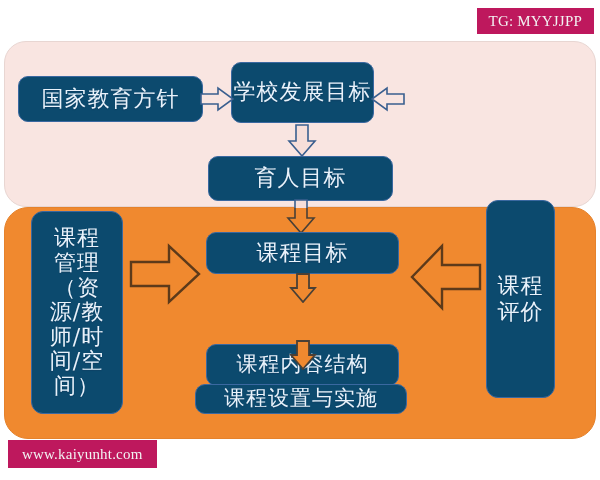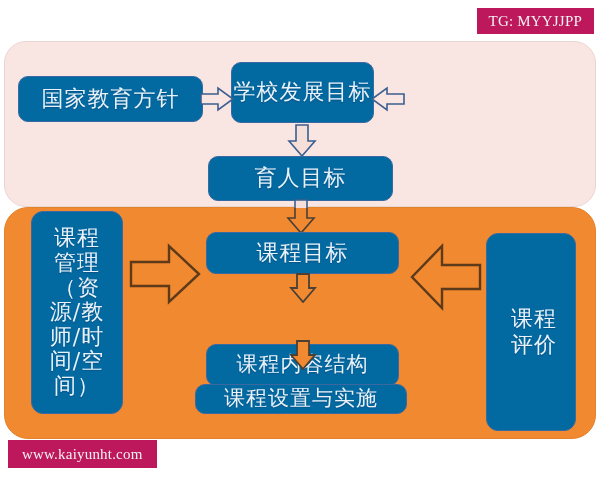--- a/index.html
+++ b/index.html
@@ -66,21 +66,21 @@
     height: 232px;
     background: #f0892f;
     border: 1px solid #e5822c;
     border-radius: 24px;
   }
 
   
   .node {
     position: absolute;
     box-sizing: border-box;
-    background: #0369a1;
+    background: #0c4a6e;
     border: 1.5px solid #3a68a0;
     border-radius: 10px;
     color: #e9f2fb;
     display: flex;
     align-items: center;
     justify-content: center;
     text-align: center;
     font-family: "DejaVu Serif", "Liberation Serif", serif;
     font-weight: 400;
     line-height: 1.12;
@@ -95,24 +95,23 @@
 
   #node-management  {
     left: 31px;  top: 211px; width: 92px;  height: 203px;
     font-size: 22px; line-height: 1.12;
     border-radius: 12px;
     align-items: center;
   }
   #node-management .vtext { width: 60px; }
 
   #node-evaluation  {
-    left: 486px; top: 233px; width: 90px;  height: 198px;
+    left: 486px; top: 200px; width: 69px;  height: 198px;
     font-size: 22px; line-height: 1.18;
     border-radius: 12px;
-    text-align: right;
   }
 
   #node-course-goal    { left: 206px; top: 232px; width: 193px; height: 42px; font-size: 22px; }
   #node-course-content { left: 206px; top: 300px; width: 193px; height: 42px; font-size: 21px; margin-top: 44px; }
   #node-course-impl    { left: 195px; top: 384px; width: 212px; height: 30px; font-size: 21px; }
 
   
   .arrow {
     position: absolute;
   }

